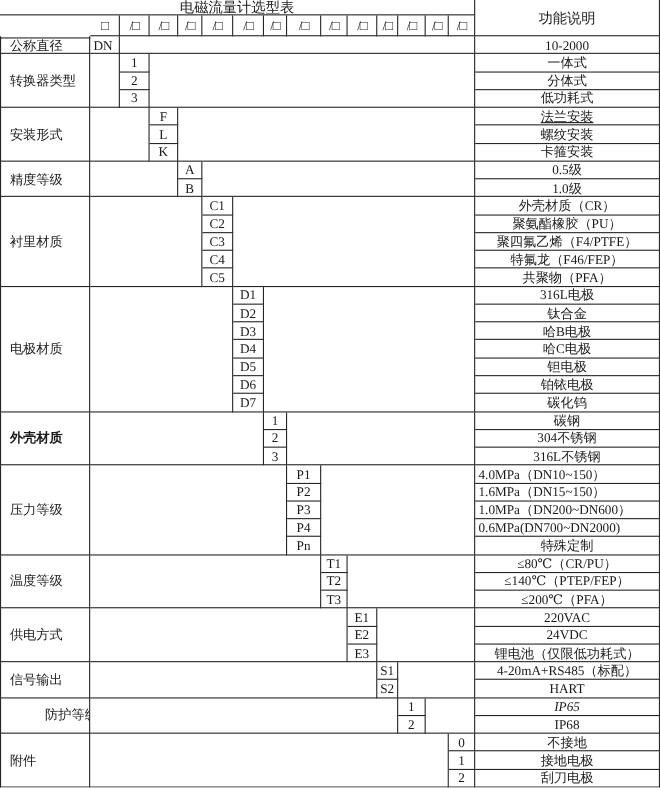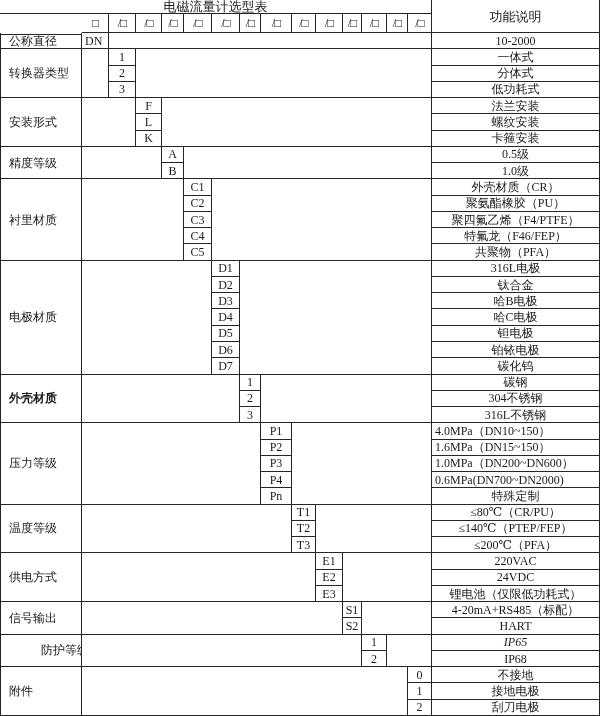--- a/index.html
+++ b/index.html
@@ -60,21 +60,21 @@
       <div class="cell " style="grid-area: 4 / 3;">1</div>
       <div class="cell " style="grid-area: 4 / 16;">一体式</div>
       <div class="cell " style="grid-area: 5 / 3;">2</div>
       <div class="cell " style="grid-area: 5 / 16;">分体式</div>
       <div class="cell " style="grid-area: 6 / 3;">3</div>
       <div class="cell " style="grid-area: 6 / 16;">低功耗式</div>
       <div class="cell " style="grid-area: 4 / 4 / 7 / 16;"></div>
       <div class="cell bl leftpad" style="grid-area: 7 / 1 / 10;">安装形式</div>
       <div class="cell " style="grid-area: 7 / 2 / 10 / 4;"></div>
       <div class="cell " style="grid-area: 7 / 4;">F</div>
-      <div class="cell " style="grid-area: 7 / 16;">法兰安装</div>
+      <div class="cell " style="grid-area: 7 / 16; text-decoration: underline;">法兰安装</div>
       <div class="cell " style="grid-area: 8 / 4;">L</div>
       <div class="cell " style="grid-area: 8 / 16;">螺纹安装</div>
       <div class="cell " style="grid-area: 9 / 4;">K</div>
       <div class="cell " style="grid-area: 9 / 16;">卡箍安装</div>
       <div class="cell " style="grid-area: 7 / 5 / 10 / 16;"></div>
       <div class="cell bl leftpad" style="grid-area: 10 / 1 / 12;">精度等级</div>
       <div class="cell " style="grid-area: 10 / 2 / 12 / 5;"></div>
       <div class="cell " style="grid-area: 10 / 5;">A</div>
       <div class="cell " style="grid-area: 10 / 16;">0.5级</div>
       <div class="cell " style="grid-area: 11 / 5;">B</div>

